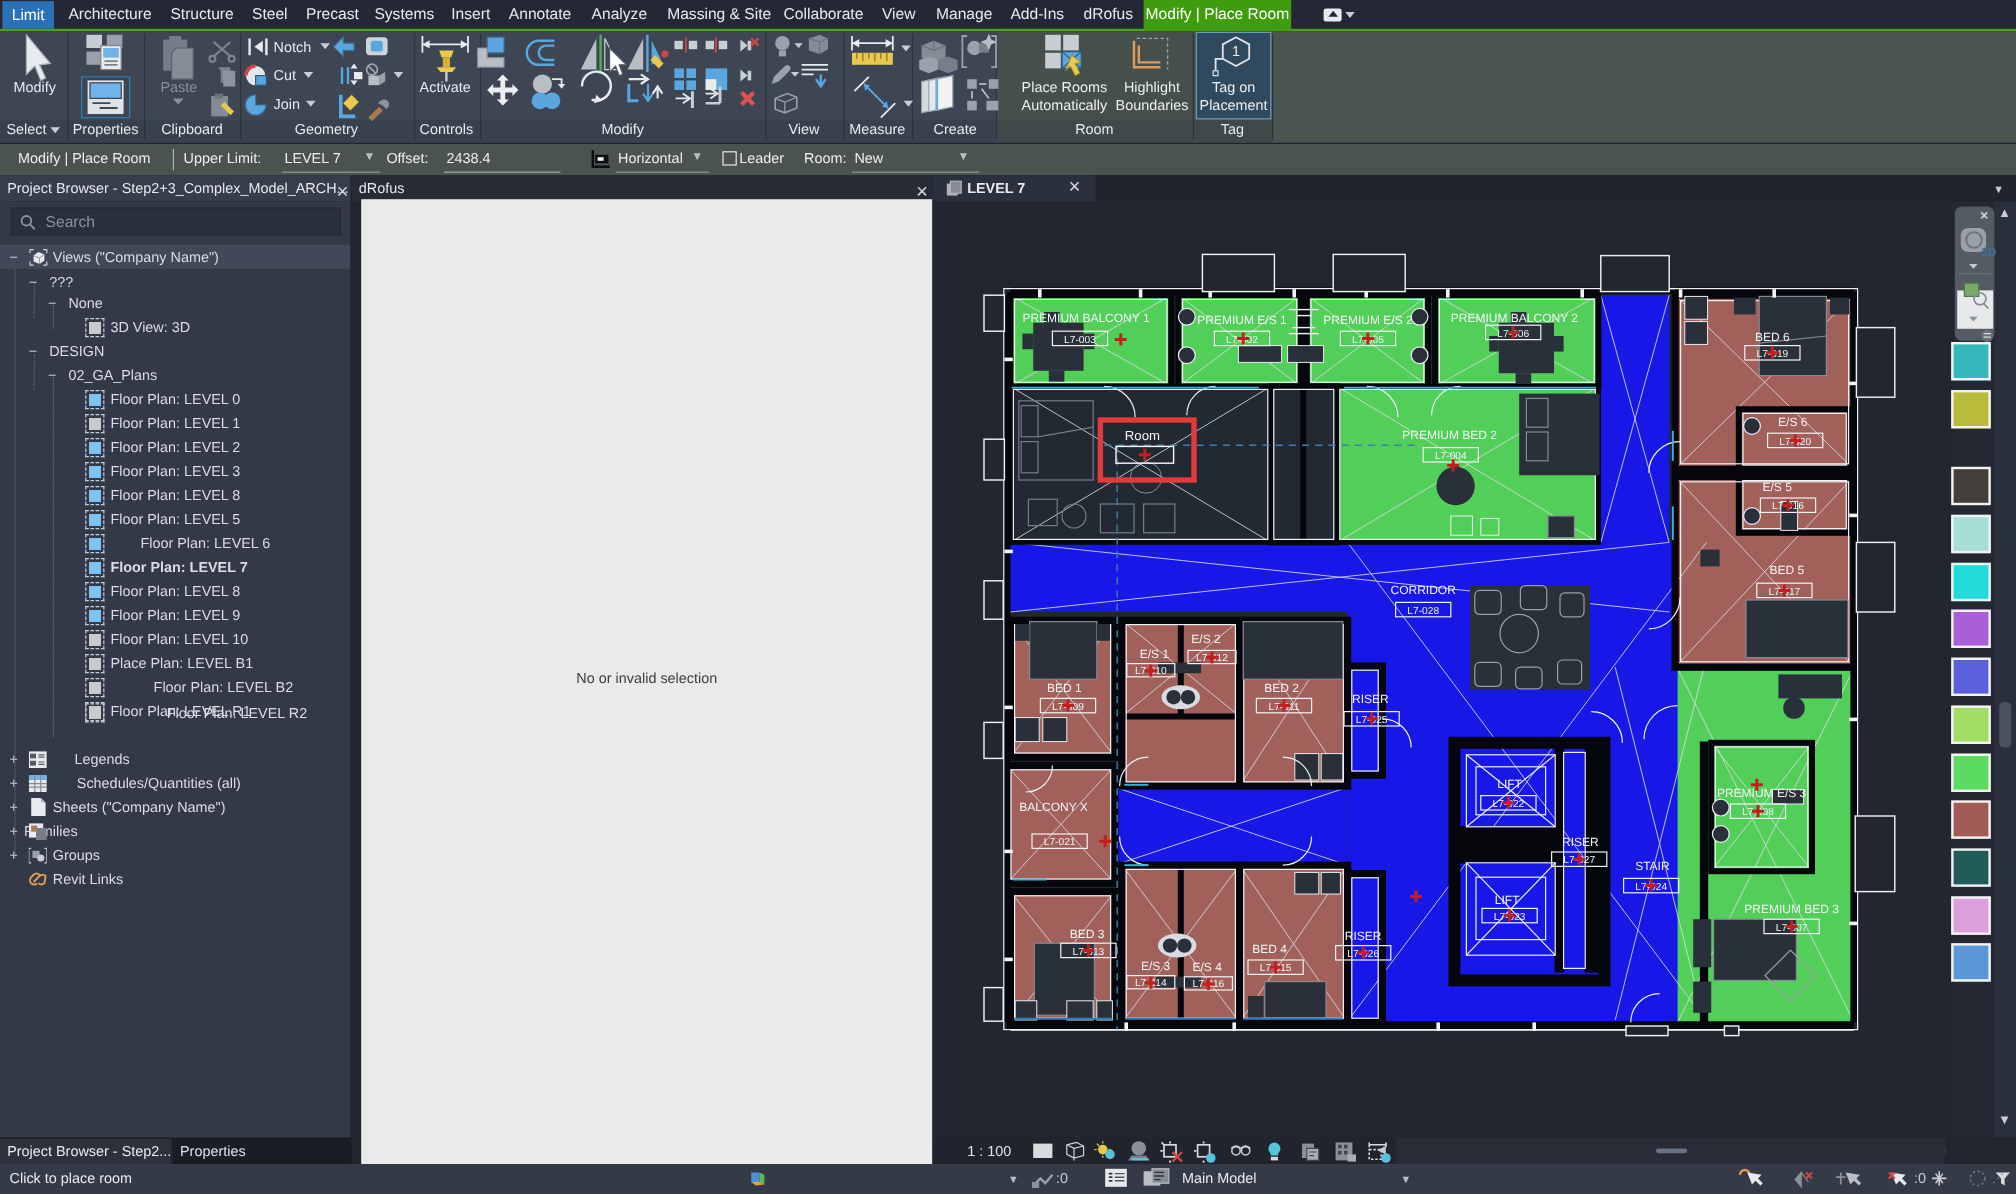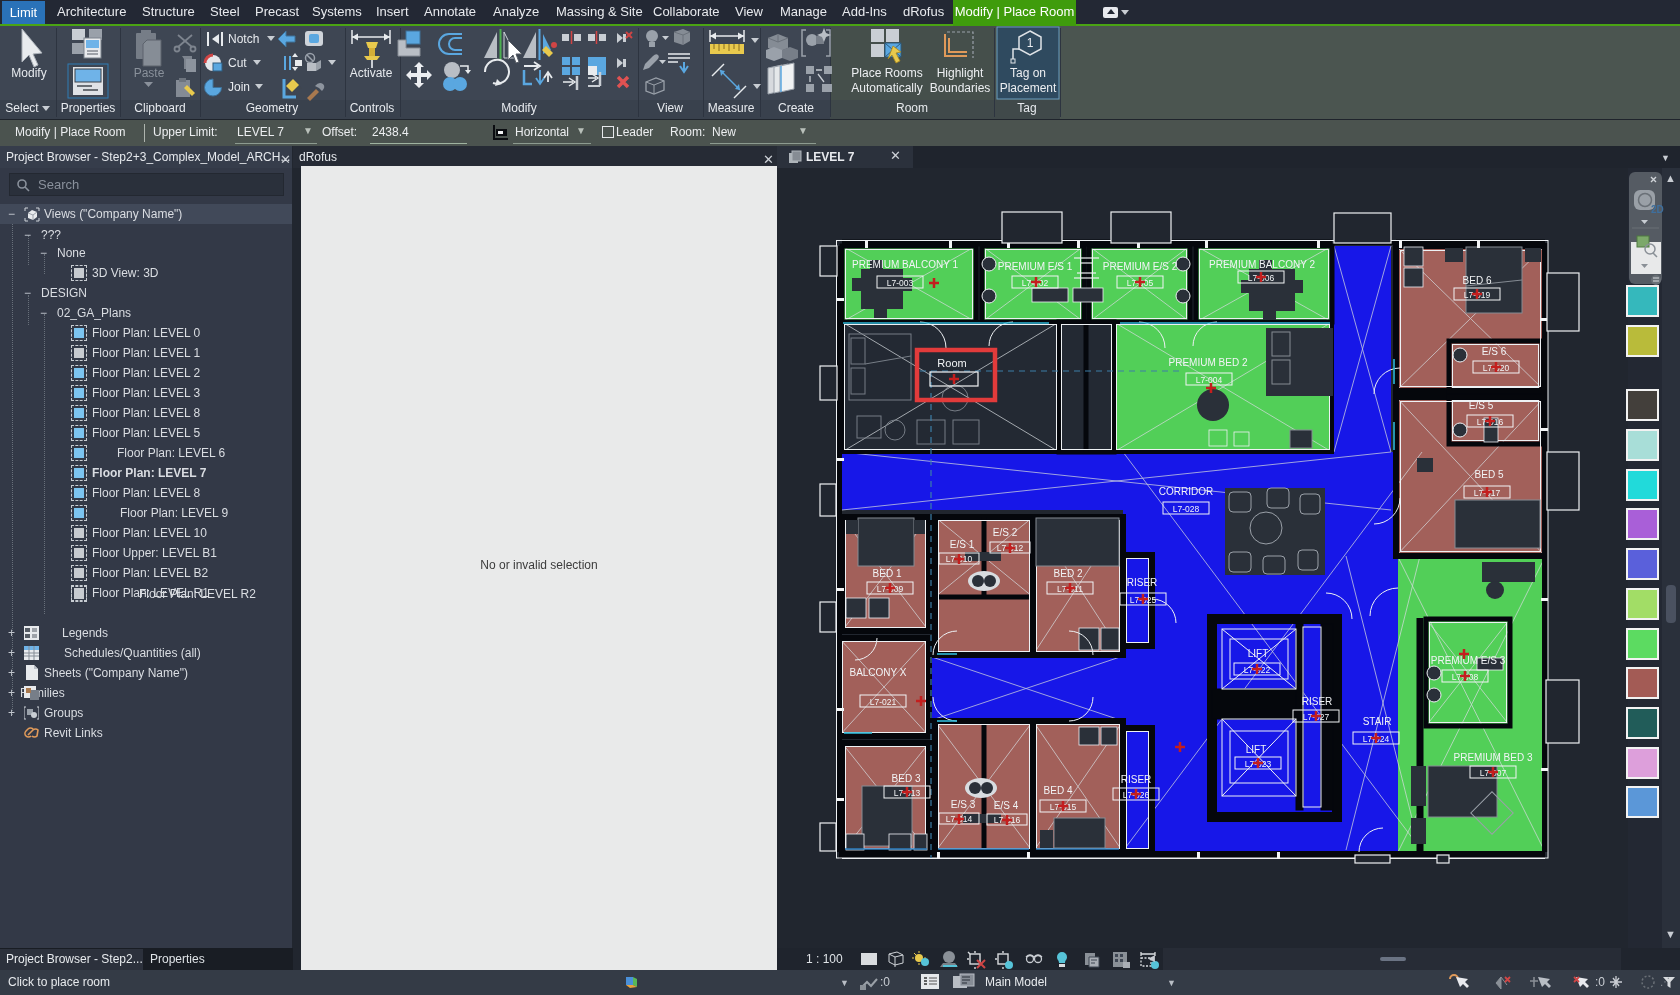--- a/index.html
+++ b/index.html
@@ -422,24 +422,24 @@
     <div class="trow" style="top:135px;"><span class="exp" style="left:40px;">−</span><span style="margin-left:57px;">02_GA_Plans</span></div>
     <div class="trow" style="top:155px;"><span class="ticon blueic" style="left:71px;"></span><span style="margin-left:92px;">Floor Plan: LEVEL 0</span></div>
     <div class="trow" style="top:175px;"><span class="ticon grayic" style="left:71px;"></span><span style="margin-left:92px;">Floor Plan: LEVEL 1</span></div>
     <div class="trow" style="top:195px;"><span class="ticon blueic" style="left:71px;"></span><span style="margin-left:92px;">Floor Plan: LEVEL 2</span></div>
     <div class="trow" style="top:215px;"><span class="ticon blueic" style="left:71px;"></span><span style="margin-left:92px;">Floor Plan: LEVEL 3</span></div>
     <div class="trow" style="top:235px;"><span class="ticon blueic" style="left:71px;"></span><span style="margin-left:92px;">Floor Plan: LEVEL 8</span></div>
     <div class="trow" style="top:255px;"><span class="ticon blueic" style="left:71px;"></span><span style="margin-left:92px;">Floor Plan: LEVEL 5</span></div>
     <div class="trow" style="top:275px;"><span class="ticon blueic" style="left:71px;"></span><span style="margin-left:117px;">Floor Plan: LEVEL 6</span></div>
     <div class="trow" style="top:295px;font-weight:bold;"><span class="ticon blueic" style="left:71px;"></span><span style="margin-left:92px;">Floor Plan: LEVEL 7</span></div>
     <div class="trow" style="top:315px;"><span class="ticon blueic" style="left:71px;"></span><span style="margin-left:92px;">Floor Plan: LEVEL 8</span></div>
-    <div class="trow" style="top:335px;"><span class="ticon blueic" style="left:71px;"></span><span style="margin-left:120px;">Floor Plan: LEVEL 9</span></div>
+    <div class="trow" style="top:335px;"><span class="ticon blueic" style="left:71px;"></span><span style="margin-left:92px;">Floor Plan: LEVEL 9</span></div>
     <div class="trow" style="top:355px;"><span class="ticon grayic" style="left:71px;"></span><span style="margin-left:92px;">Floor Plan: LEVEL 10</span></div>
-    <div class="trow" style="top:375px;"><span class="ticon grayic" style="left:71px;"></span><span style="margin-left:92px;">Floor Upper: LEVEL B1</span></div>
-    <div class="trow" style="top:395px;"><span class="ticon grayic" style="left:71px;"></span><span style="margin-left:92px;">Floor Plan: LEVEL B2</span></div>
+    <div class="trow" style="top:375px;"><span class="ticon grayic" style="left:71px;"></span><span style="margin-left:92px;">Place Plan: LEVEL B1</span></div>
+    <div class="trow" style="top:395px;padding-left:36px;"><span class="ticon grayic" style="left:71px;"></span><span style="margin-left:92px;">Floor Plan: LEVEL B2</span></div>
     <div class="trow" style="top:415px;"><span class="ticon grayic" style="left:71px;"></span><span style="margin-left:92px;">Floor Plan: LEVEL R1</span></div>
     <div class="trow" style="top:416px;padding-left:47px;"><span class="ticon grayic" style="left:71px;"></span><span style="margin-left:92px;">Floor Plan: LEVEL R2</span></div>
     <div class="trow" style="top:455px;"><span class="exp" style="left:8px;">+</span>
       <svg class="abs" style="left:24px;top:3px;" width="15" height="14" viewBox="0 0 15 14">
         <rect x="0" y="0" width="15" height="14" fill="#e8eaed"></rect>
         <rect x="1" y="2" width="5" height="4" fill="#555b64"></rect>
           <rect x="1" y="8" width="5" height="4" fill="#555b64"></rect>
         <line x1="8" y1="3" x2="13" y2="3" stroke="#555b64"></line>
           <line x1="8" y1="5" x2="13" y2="5" stroke="#555b64"></line>
         <line x1="8" y1="9" x2="13" y2="9" stroke="#555b64"></line>

